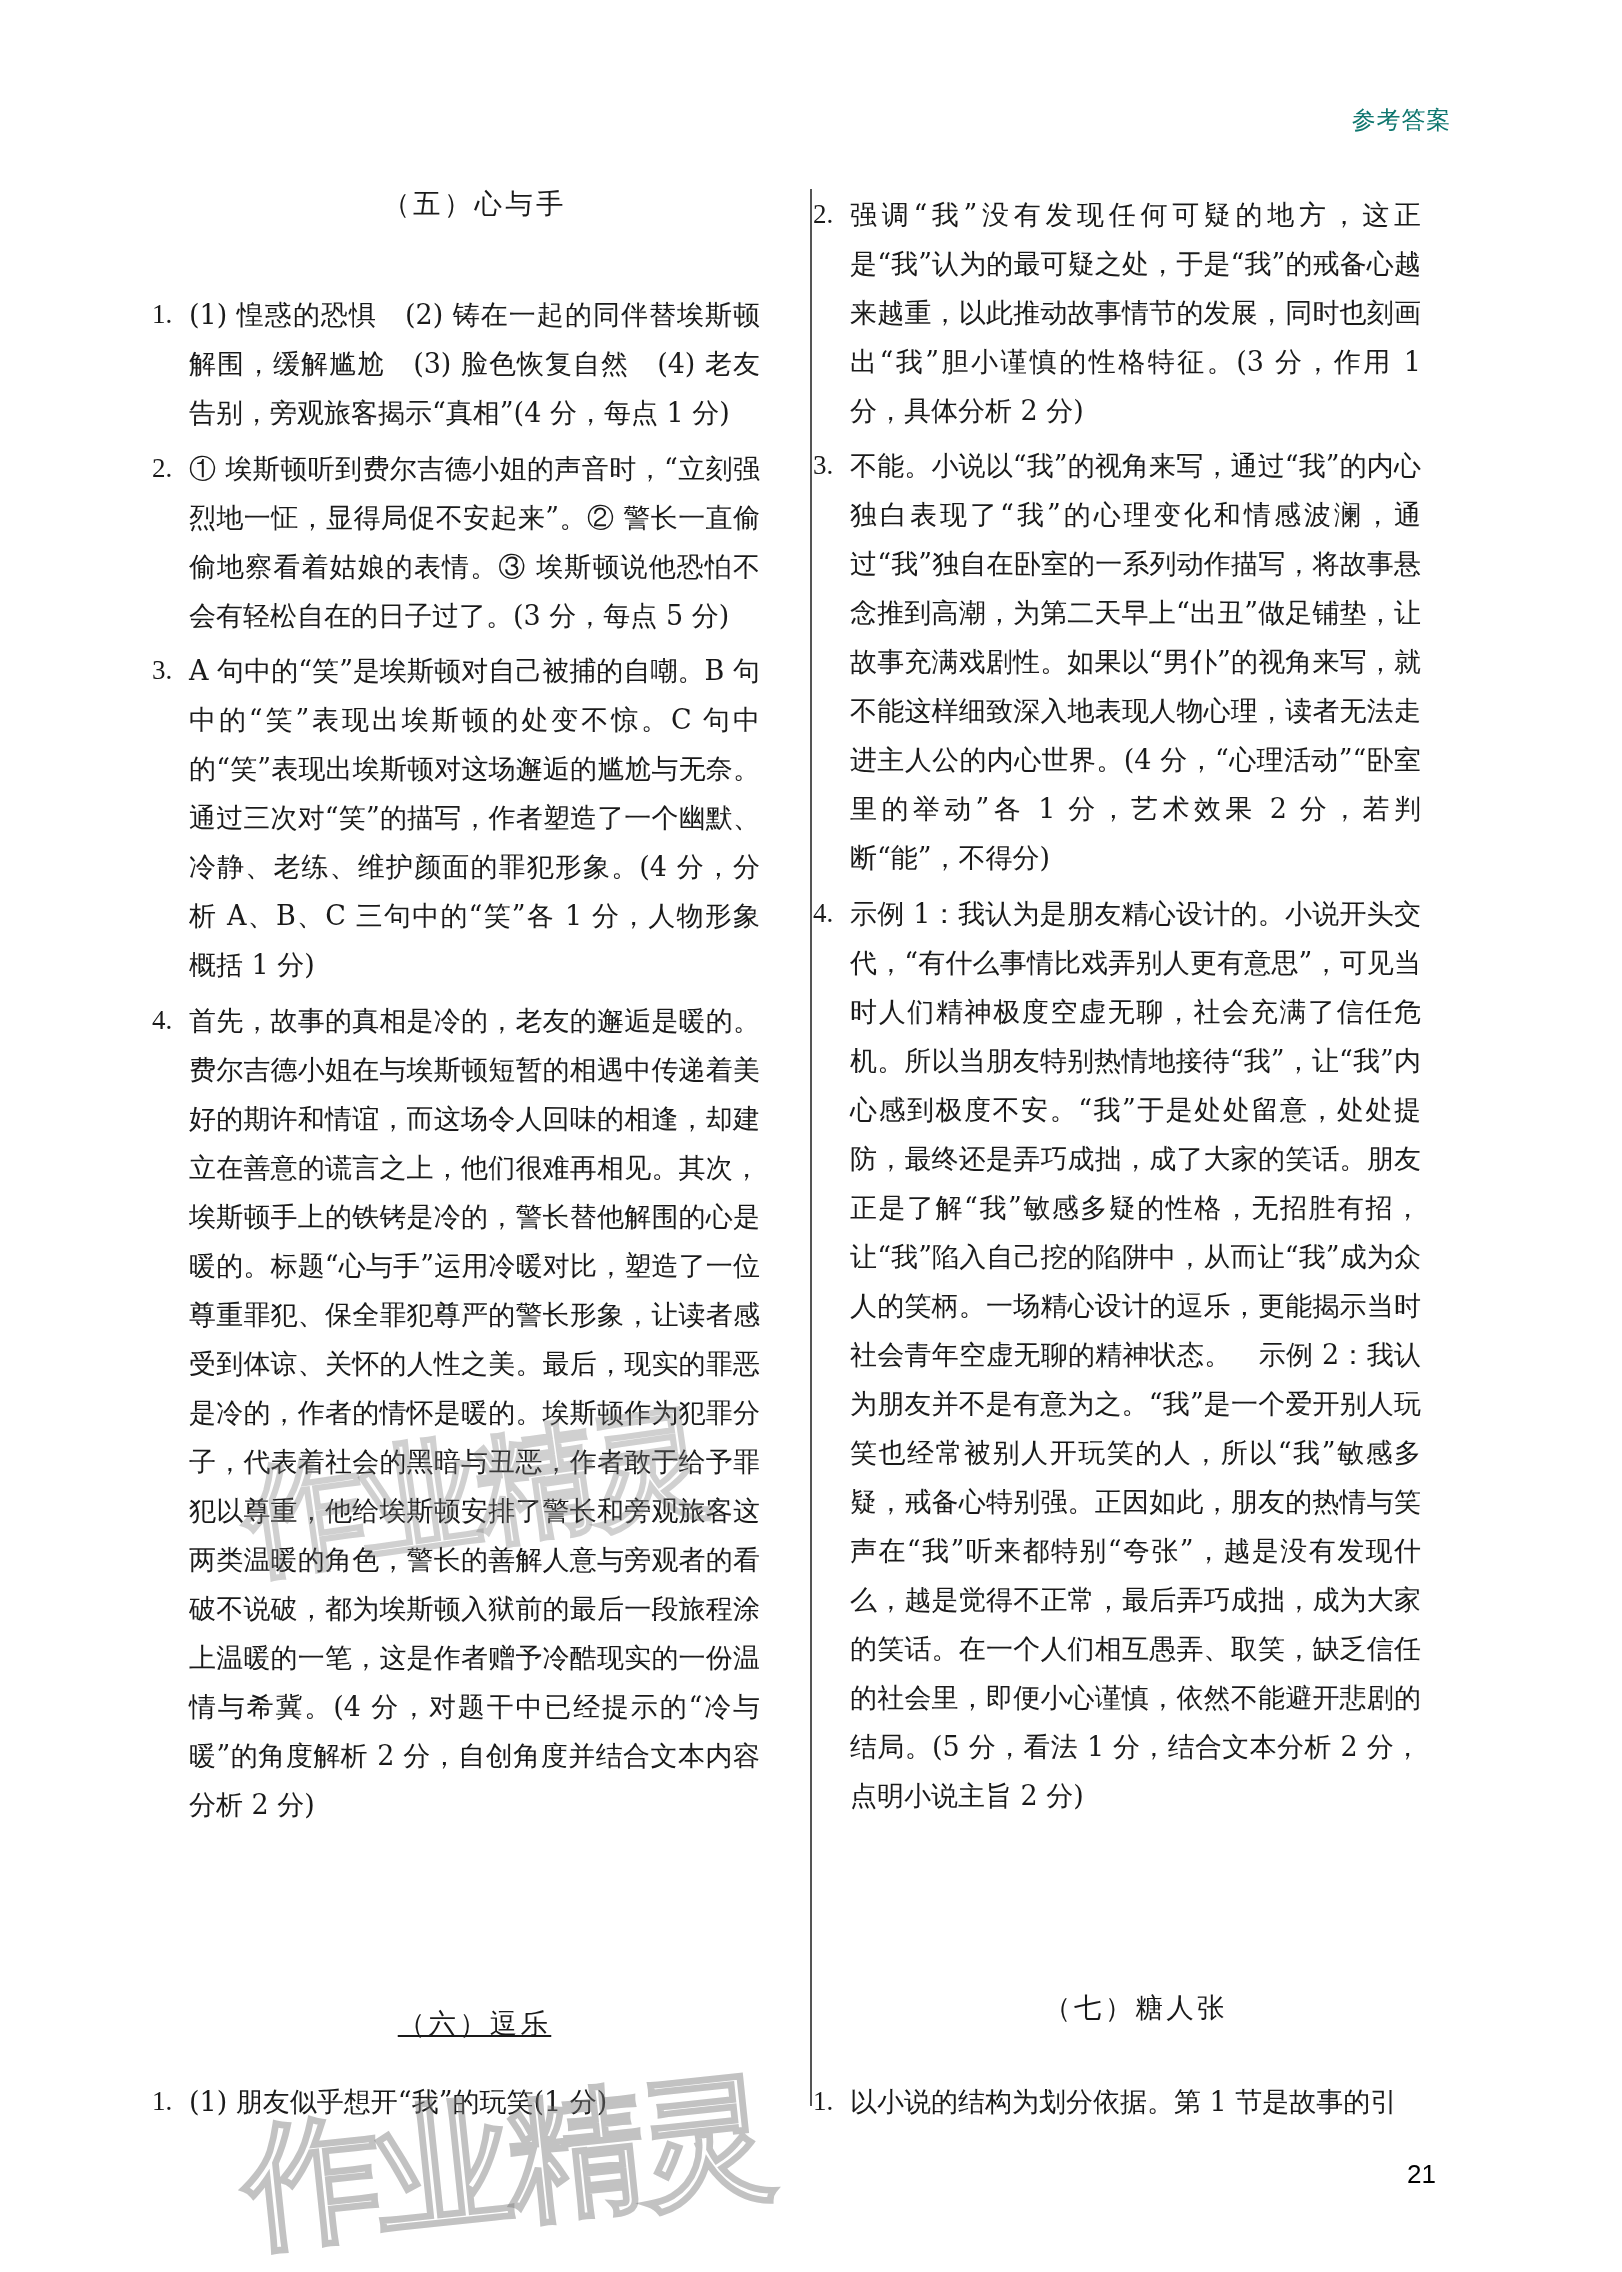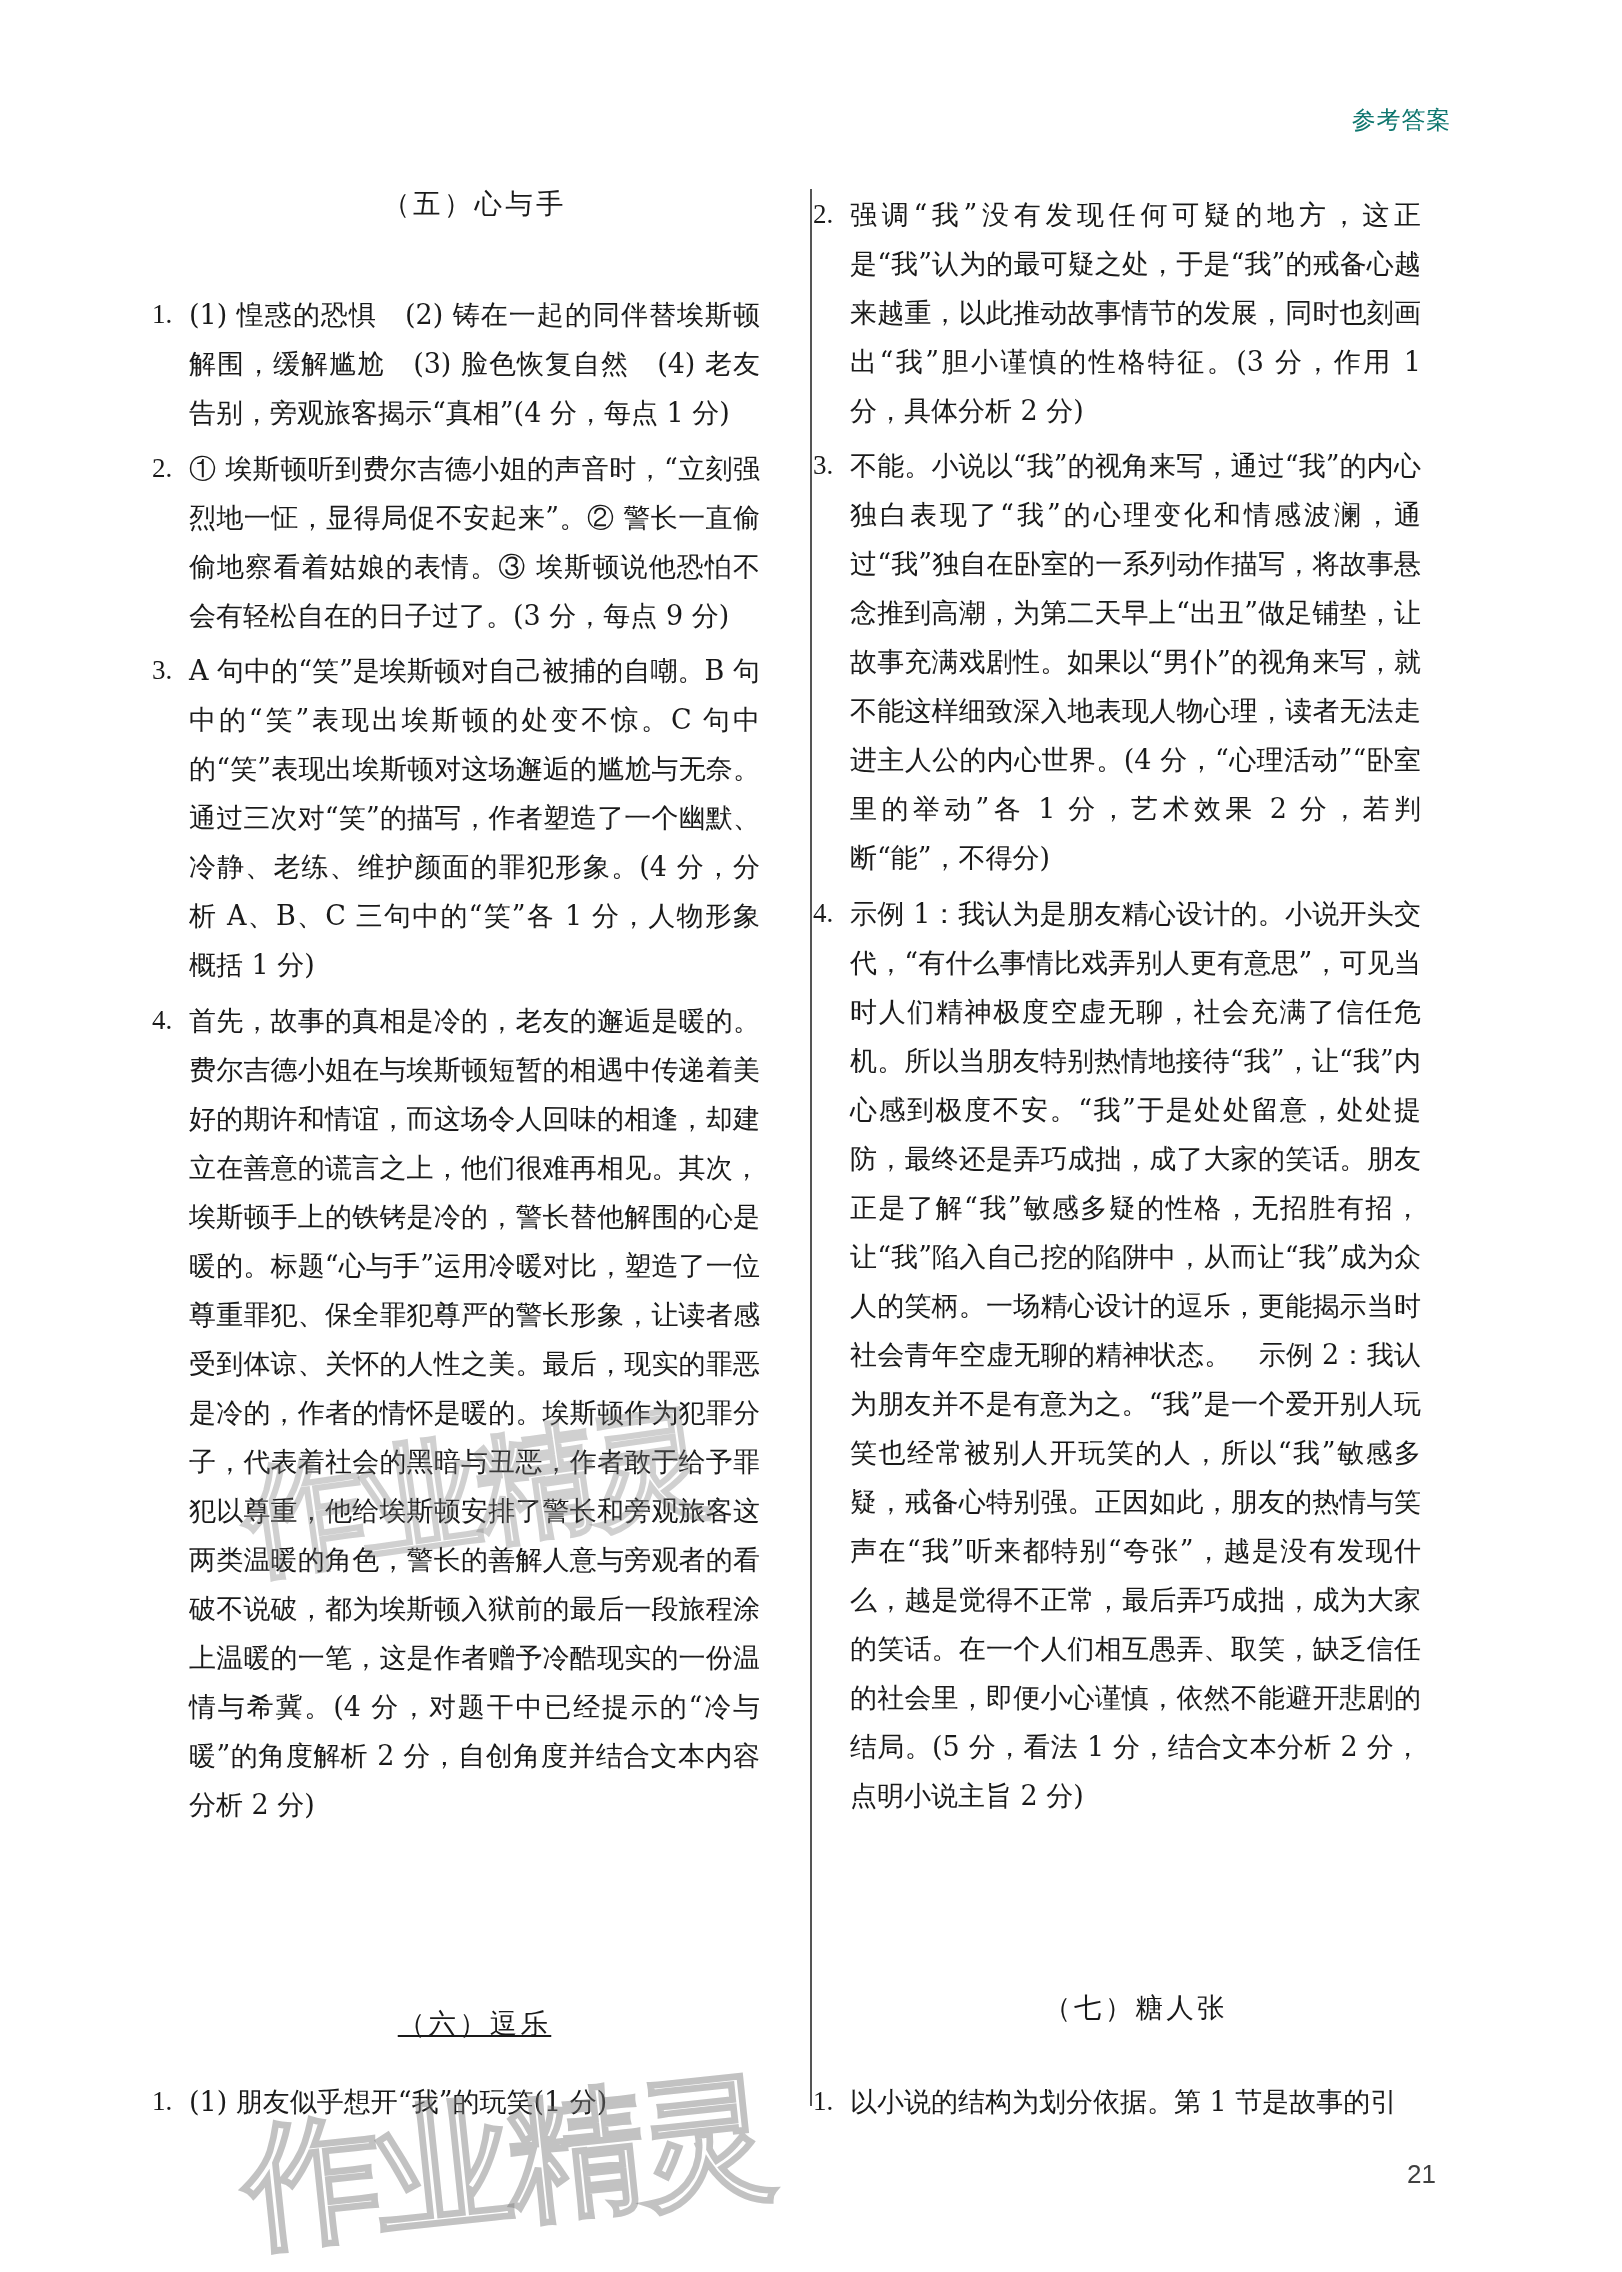--- a/index.html
+++ b/index.html
@@ -30,21 +30,21 @@
       position: relative; padding-left: 0;
       font-size: 27px; line-height: 49px; text-align: justify;
     }
     .item .num {
       position: absolute; left: -37px; top: 0;
       font-family: "Liberation Serif", serif; font-size: 27px;
     }
     .item .text { display: block; }
     .page-number {
       position: absolute; top: 2159px; left: 1407px;
-      font-family: "Liberation Sans", sans-serif; font-size: 26px; color: #404040;
+      font-family: "Liberation Sans", sans-serif; font-size: 26px; color: #000000;
     }
     .watermark {
       position: absolute; left: 243px; top: 2070px;
       font-family: "DejaVu Sans", "Liberation Sans", sans-serif;
       font-size: 137px; font-weight: bold; letter-spacing: -4.9px;
       color: transparent; -webkit-text-stroke: 2.4px rgba(120,120,120,0.45);
       transform: rotate(-6deg); pointer-events: none;
     }
     .watermark2 {
       position: absolute; left: 243px; top: 1411px;
@@ -64,21 +64,21 @@
 <div class="col col-left">
   <div class="section-title" style="top:186px;">（五）心与手</div>
 
   <div class="block" style="top:290px;">
     <div class="item">
       <span class="num">1.</span>
       <span class="text">(1) 惶惑的恐惧　(2) 铸在一起的同伴替埃斯顿解围，缓解尴尬　(3) 脸色恢复自然　(4) 老友告别，旁观旅客揭示“真相”(4 分，每点 1 分)</span>
     </div>
     <div class="item" style="margin-top:6.5px;">
       <span class="num">2.</span>
-      <span class="text">① 埃斯顿听到费尔吉德小姐的声音时，“立刻强烈地一怔，显得局促不安起来”。② 警长一直偷偷地察看着姑娘的表情。③ 埃斯顿说他恐怕不会有轻松自在的日子过了。(3 分，每点 9 分)</span>
+      <span class="text">① 埃斯顿听到费尔吉德小姐的声音时，“立刻强烈地一怔，显得局促不安起来”。② 警长一直偷偷地察看着姑娘的表情。③ 埃斯顿说他恐怕不会有轻松自在的日子过了。(3 分，每点 5 分)</span>
     </div>
     <div class="item" style="margin-top:6.5px;">
       <span class="num">3.</span>
       <span class="text">A 句中的“笑”是埃斯顿对自己被捕的自嘲。B 句中的“笑”表现出埃斯顿的处变不惊。C 句中的“笑”表现出埃斯顿对这场邂逅的尴尬与无奈。通过三次对“笑”的描写，作者塑造了一个幽默、冷静、老练、维护颜面的罪犯形象。(4 分，分析 A、B、C 三句中的“笑”各 1 分，人物形象概括 1 分)</span>
     </div>
     <div class="item" style="margin-top:6.5px;">
       <span class="num">4.</span>
       <span class="text">首先，故事的真相是冷的，老友的邂逅是暖的。费尔吉德小姐在与埃斯顿短暂的相遇中传递着美好的期许和情谊，而这场令人回味的相逢，却建立在善意的谎言之上，他们很难再相见。其次，埃斯顿手上的铁铐是冷的，警长替他解围的心是暖的。标题“心与手”运用冷暖对比，塑造了一位尊重罪犯、保全罪犯尊严的警长形象，让读者感受到体谅、关怀的人性之美。最后，现实的罪恶是冷的，作者的情怀是暖的。埃斯顿作为犯罪分子，代表着社会的黑暗与丑恶，作者敢于给予罪犯以尊重，他给埃斯顿安排了警长和旁观旅客这两类温暖的角色，警长的善解人意与旁观者的看破不说破，都为埃斯顿入狱前的最后一段旅程涂上温暖的一笔，这是作者赠予冷酷现实的一份温情与希冀。(4 分，对题干中已经提示的“冷与暖”的角度解析 2 分，自创角度并结合文本内容分析 2 分)</span>
     </div>
   </div>

